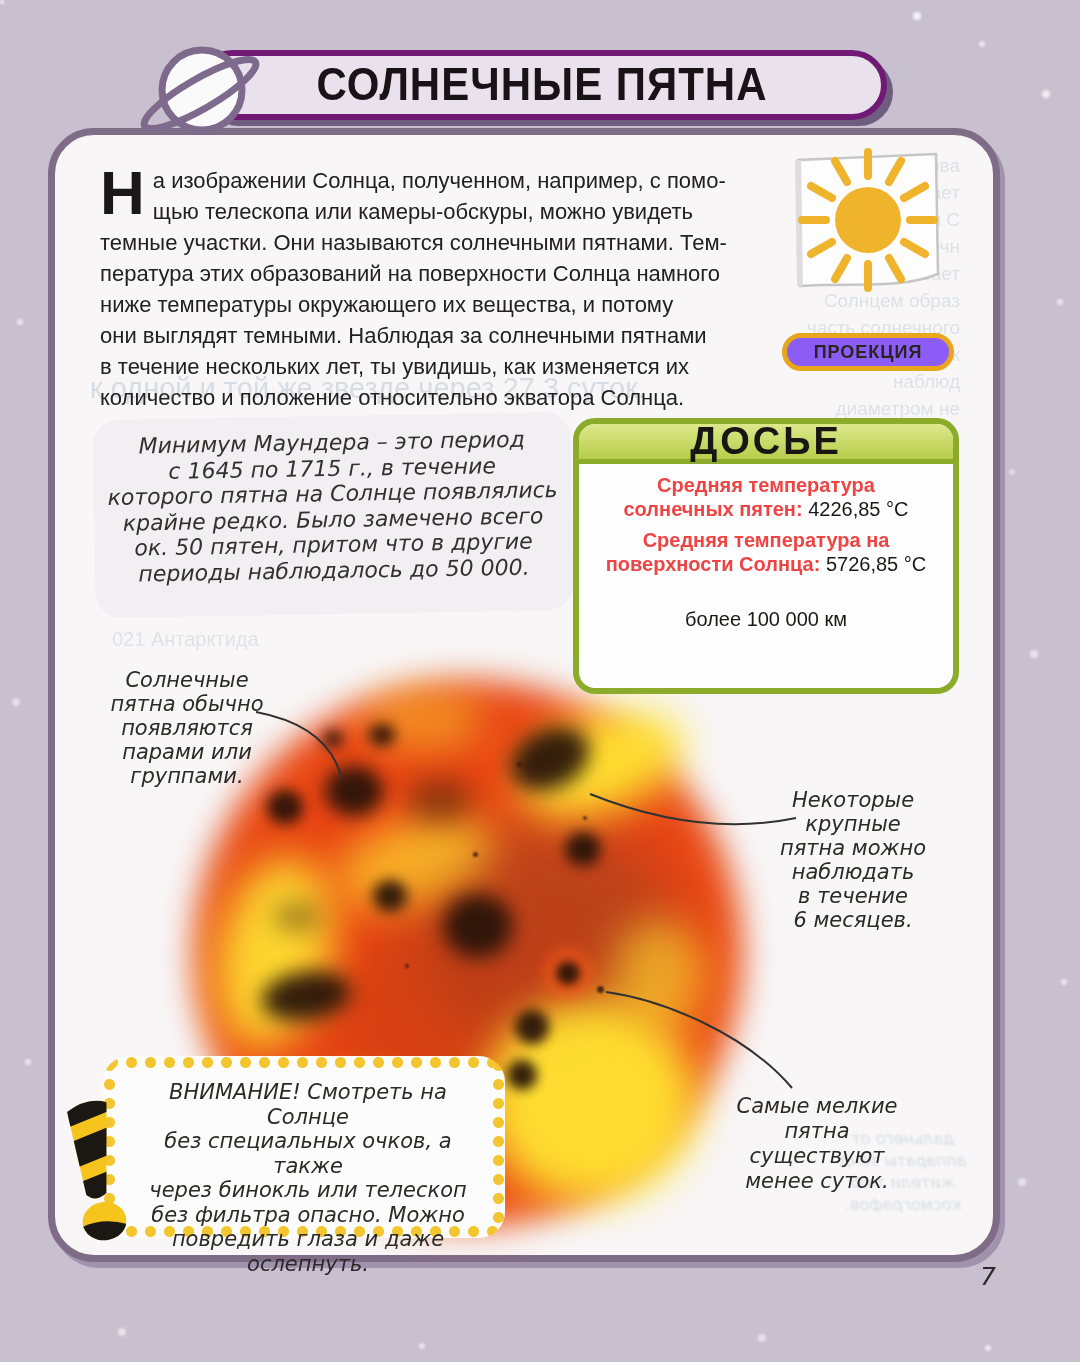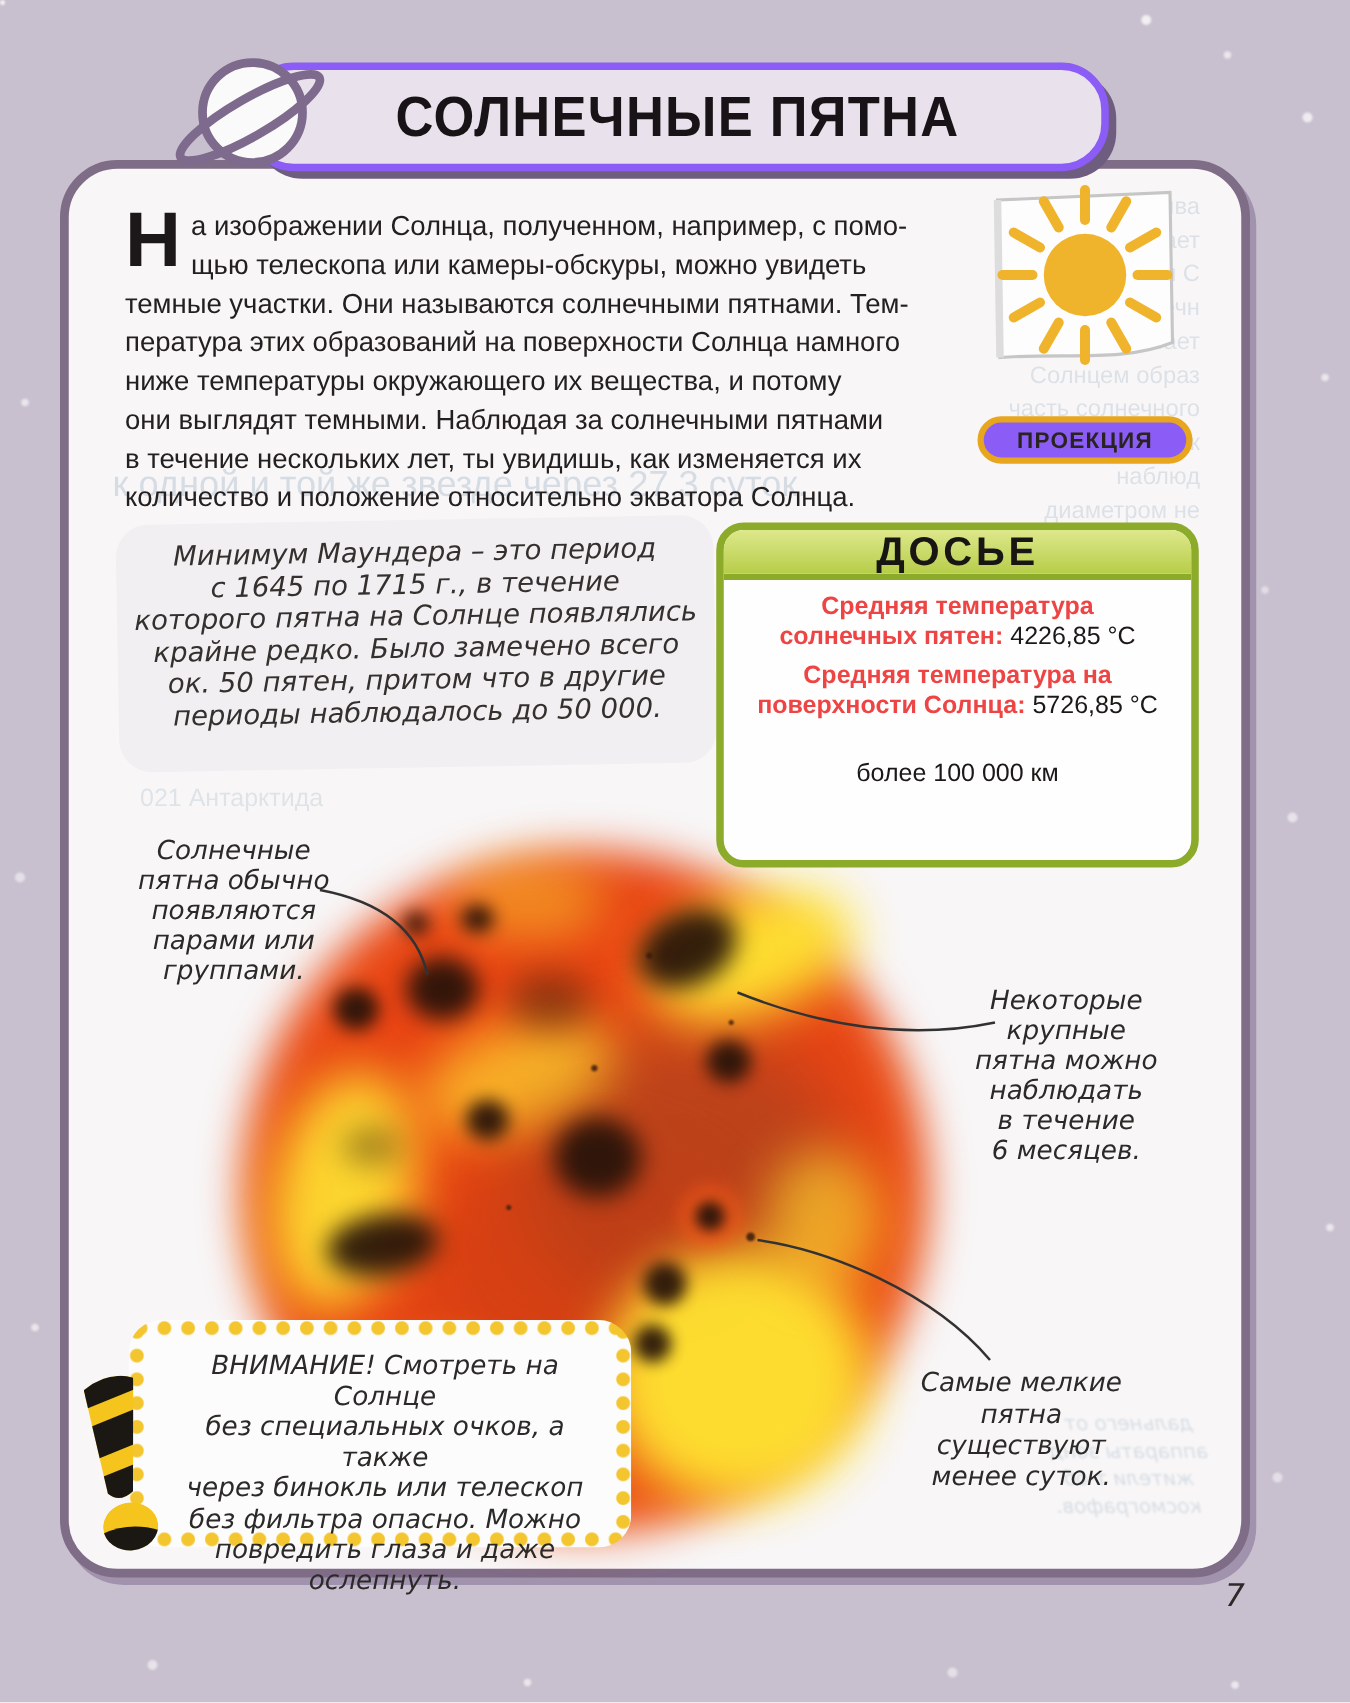--- a/index.html
+++ b/index.html
@@ -21,22 +21,22 @@
       120px 1330px 0 2px rgba(255,255,255,.55), 420px 1344px 0 1px rgba(255,255,255,.6),
       760px 1336px 0 2px rgba(255,255,255,.5), 986px 1346px 0 1px rgba(255,255,255,.65),
       870px 70px 0 1px rgba(255,255,255,.5), 1010px 470px 0 1px rgba(255,255,255,.45);}
 
   
   .page{position:absolute;left:48px;top:128px;width:952px;height:1134px;
     background:#f8f6f7;border:7px solid #7f6c87;border-radius:46px;
     box-shadow:5px 6px 0 #a193ae;}
 
   
-  .banner{position:absolute;left:197px;top:50px;width:690px;height:87px;
-    background:#e9e2ec;border:6px solid #8b5cf6;border-radius:38px;
+  .banner{position:absolute;left:197px;top:50px;width:690px;height:70px;
+    background:#e9e2ec;border:6px solid #701a75;border-radius:38px;
     box-shadow:7px 7px 0 -1px #6f5d80;display:flex;align-items:center;justify-content:center;}
   .banner .title{font-weight:700;font-size:42px;letter-spacing:1px;color:#181316;
     transform:scaleY(1.08);}
   .planet{position:absolute;left:130px;top:34px;width:140px;height:122px;}
 
   
   .intro{position:absolute;left:100px;top:143px;width:712px;font-size:22px;
     line-height:31px;color:#242021;}
   .dropcap{float:left;font-size:62px;line-height:56px;font-weight:700;
     padding-right:8px;color:#1c1819;}
@@ -55,21 +55,21 @@
     background:#f2eff2;border-radius:26px;padding:14px 10px;
     font-size:22px;line-height:25.5px;color:#33302e;text-align:center;
     transform:rotate(-1deg);}
 
   
   .dossier{position:absolute;left:573px;top:418px;width:386px;height:276px;
     background:#fefefe;border:6px solid #8cab2b;border-radius:22px;overflow:hidden;}
   .dossier-head{height:40px;background:linear-gradient(#dde88b,#b7cd49);
     border-bottom:5px solid #8cab2b;display:flex;align-items:center;justify-content:center;
     border-radius:14px 14px 0 0;}
-  .dossier-head .t{font-weight:700;font-size:32px;letter-spacing:3px;color:#181512;}
+  .dossier-head .t{font-weight:700;font-size:38px;letter-spacing:3px;color:#181512;}
   .dossier-body{padding:9px 10px;text-align:center;font-size:20px;line-height:24px;color:#1b1817;}
   .d-entry{margin-bottom:7px;}
   .d-entry b{white-space:pre-line;color:#ef4444;}
   .d-entry span{white-space:pre-line;}
 
   
   .sunsheet{position:absolute;left:786px;top:146px;width:164px;height:158px;}
   .proj{position:absolute;left:782px;top:333px;width:172px;height:38px;
     background:#8b5cf6;border:5px solid #e7a61e;border-radius:19px;
     display:flex;align-items:center;justify-content:center;

